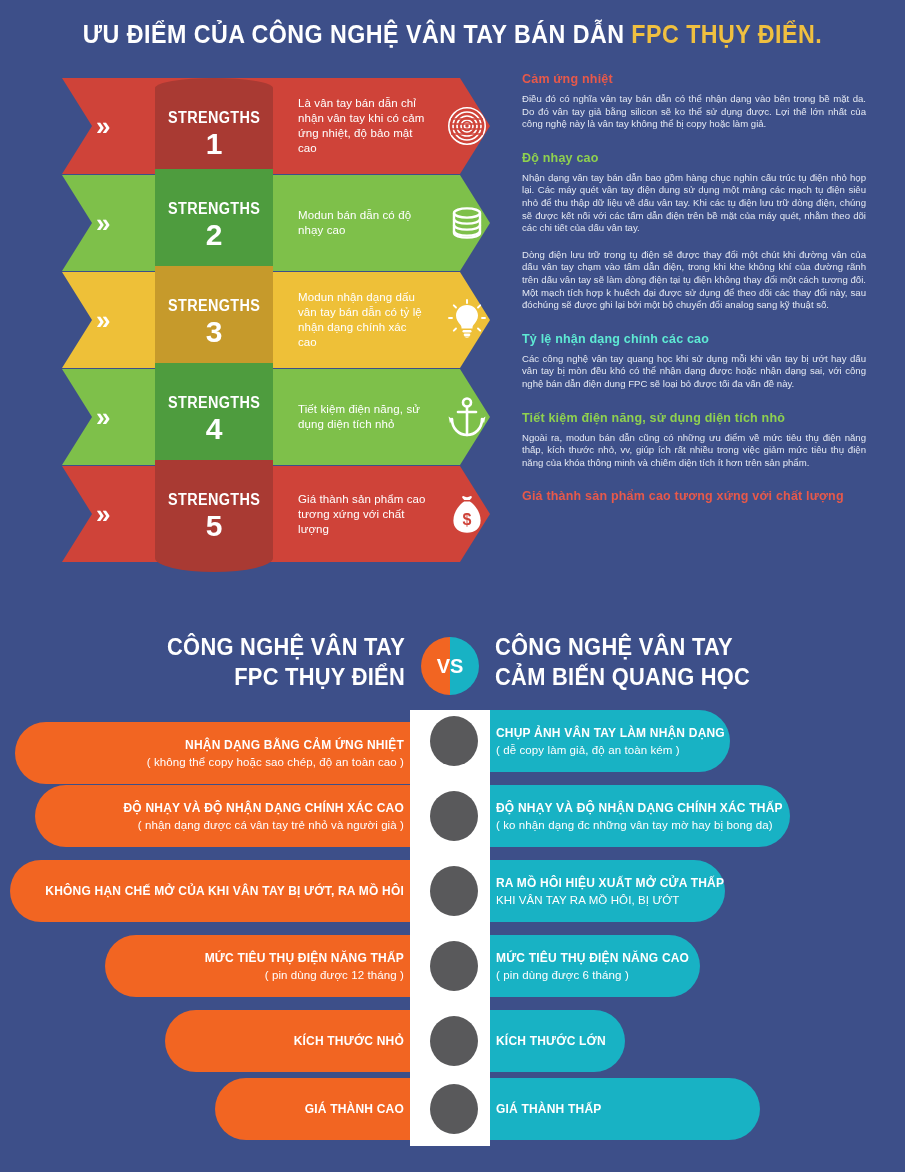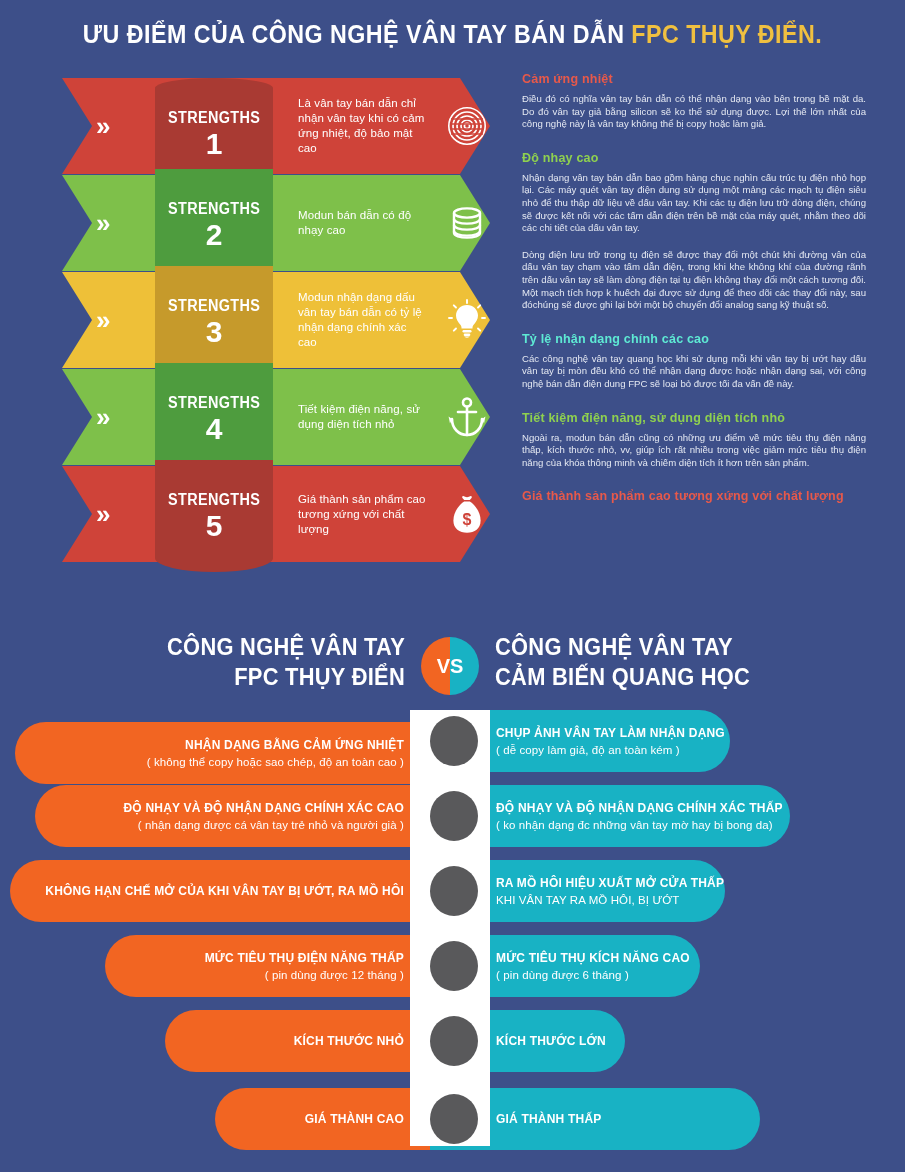--- a/index.html
+++ b/index.html
@@ -344,40 +344,40 @@
       </div>
       <div class="crow" style="top: 225px;">
         <div class="cbar-l" style="width: 325px; background: rgb(242, 101, 34);">
           <div class="ctxt">
             <span class="t1">MỨC TIÊU THỤ ĐIỆN NĂNG THẤP</span>
             <span class="t2">( pin dùng được 12 tháng )</span>
           </div>
         </div>
         <div class="cbar-r" style="width: 270px; background: rgb(24, 178, 196);">
           <div class="ctxt">
-            <span class="t1">MỨC TIÊU THỤ KÍCH NĂNG CAO</span>
+            <span class="t1">MỨC TIÊU THỤ ĐIỆN NĂNG CAO</span>
             <span class="t2">( pin dùng được 6 tháng )</span>
           </div>
         </div>
         <div class="dot" style="background: rgb(89, 89, 91);"></div>
       </div>
       <div class="crow" style="top: 300px;">
         <div class="cbar-l" style="width: 265px; background: rgb(242, 101, 34);">
           <div class="ctxt">
             <span class="t1">KÍCH THƯỚC NHỎ</span>
           </div>
         </div>
         <div class="cbar-r" style="width: 195px; background: rgb(24, 178, 196);">
           <div class="ctxt">
             <span class="t1">KÍCH THƯỚC LỚN</span>
           </div>
         </div>
         <div class="dot" style="background: rgb(89, 89, 91);"></div>
       </div>
-      <div class="crow" style="top: 378px; padding-left: 32px;">
+      <div class="crow" style="top: 368px; padding-left: 32px;">
         <div class="cbar-l" style="width: 215px; background: rgb(242, 101, 34);">
           <div class="ctxt">
             <span class="t1">GIÁ THÀNH CAO</span>
           </div>
         </div>
         <div class="cbar-r" style="width: 330px; background: rgb(24, 178, 196);">
           <div class="ctxt">
             <span class="t1">GIÁ THÀNH THẤP</span>
           </div>
         </div>

